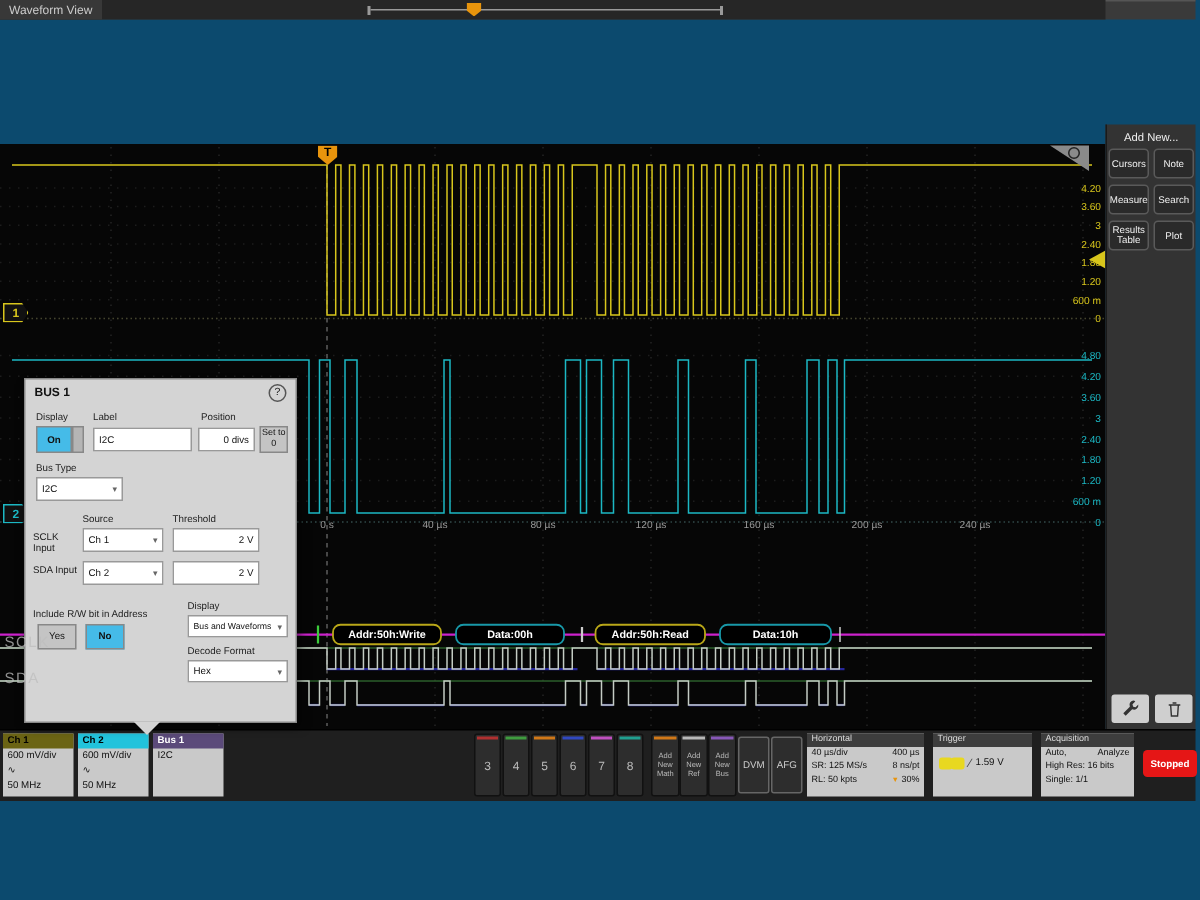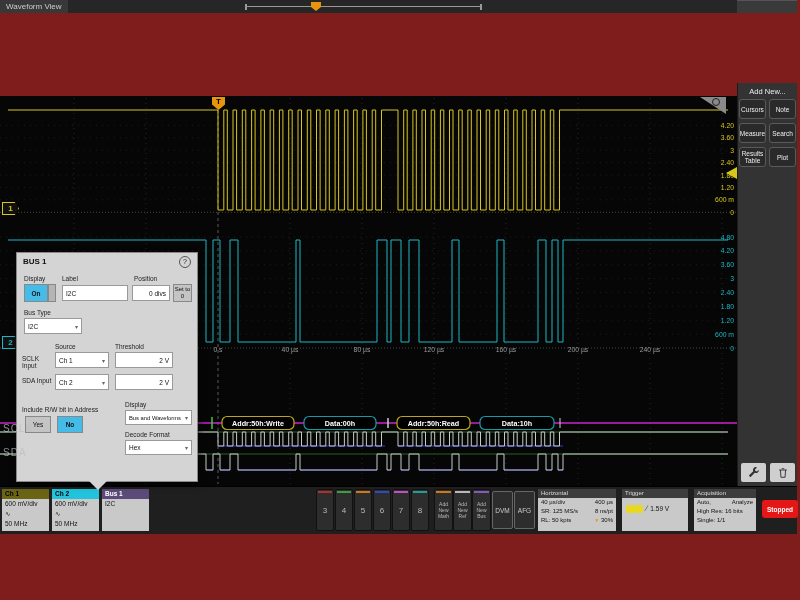--- a/index.html
+++ b/index.html
@@ -1,16 +1,16 @@
 <!DOCTYPE html>
 <html><head>
 <meta charset="utf-8">
 <style>
   html,body{margin:0;padding:0;background:#fff;font-family:"Liberation Sans",sans-serif;}
-  .page{position:relative;width:800px;height:600px;background:#7f1d1d;overflow:hidden;}
+  .page{position:relative;width:800px;height:600px;background:#0c4a6e;overflow:hidden;}
   .abs{position:absolute;}
   
   .menubar{left:0;top:70;width:797px;height:13px;background:#3a3a3a;border-top:1px solid #555;display:flex;align-items:center;gap:18px;padding-left:12px;box-sizing:border-box;}
   .menu-item{color:#ddd;font-size:9px;cursor:default;}
   .tabbar{left:0;top:83;width:737px;height:13px;background:#262626;}
   .view-tab{position:absolute;left:0;top:0;height:13px;padding:0 6px;background:#383838;color:#ccc;font-size:8px;line-height:13px;}
   .pan-track{position:absolute;left:245px;top:4px;width:233px;height:6px;border-left:2px solid #999;border-right:2px solid #999;}
   .pan-track:before{content:"";position:absolute;left:0;top:2px;width:100%;height:1px;background:#999;}
   .pan-marker{position:absolute;left:311px;top:2px;width:10px;height:9px;background:#e8940c;clip-path:polygon(0 0,100% 0,100% 55%,50% 100%,0 55%);}
   

